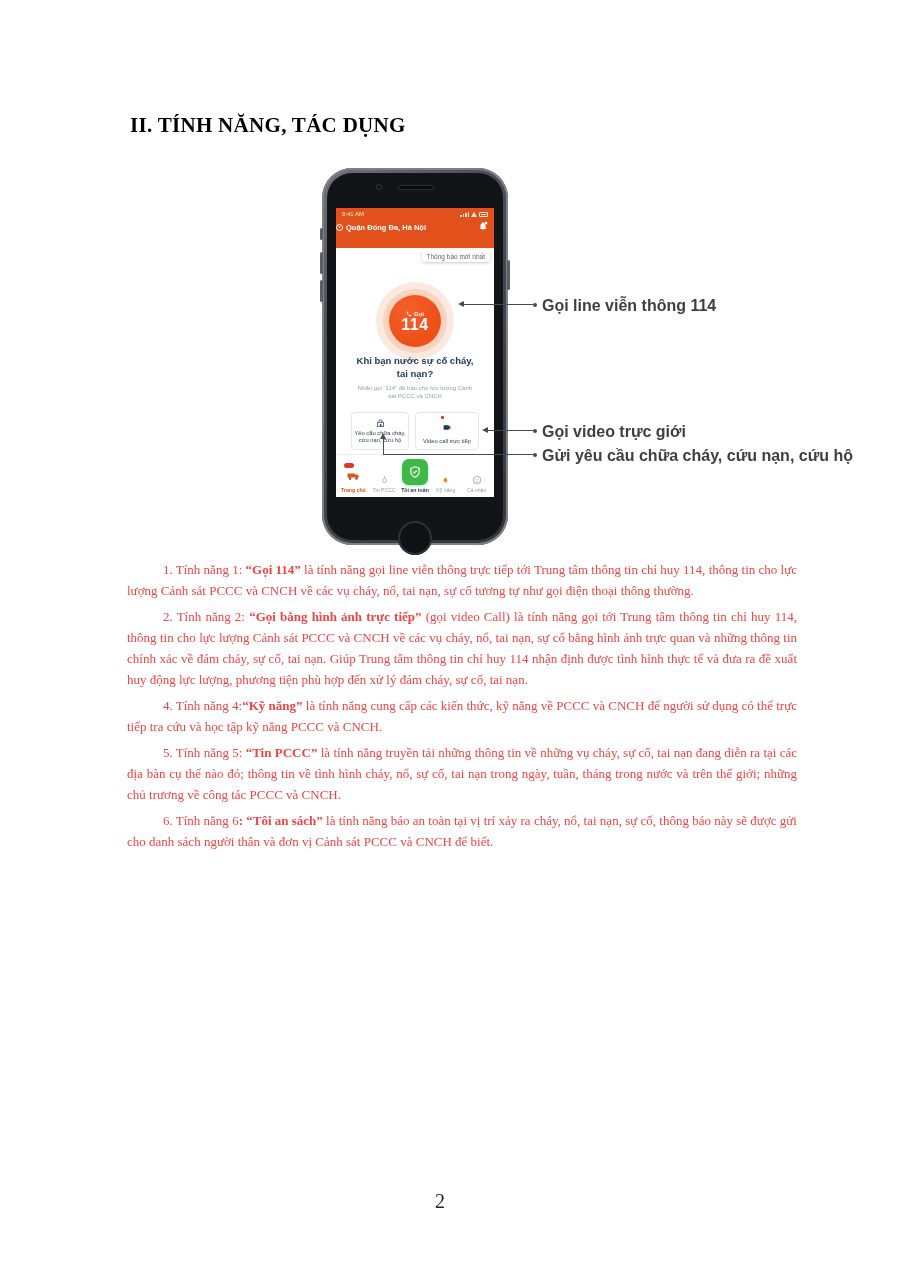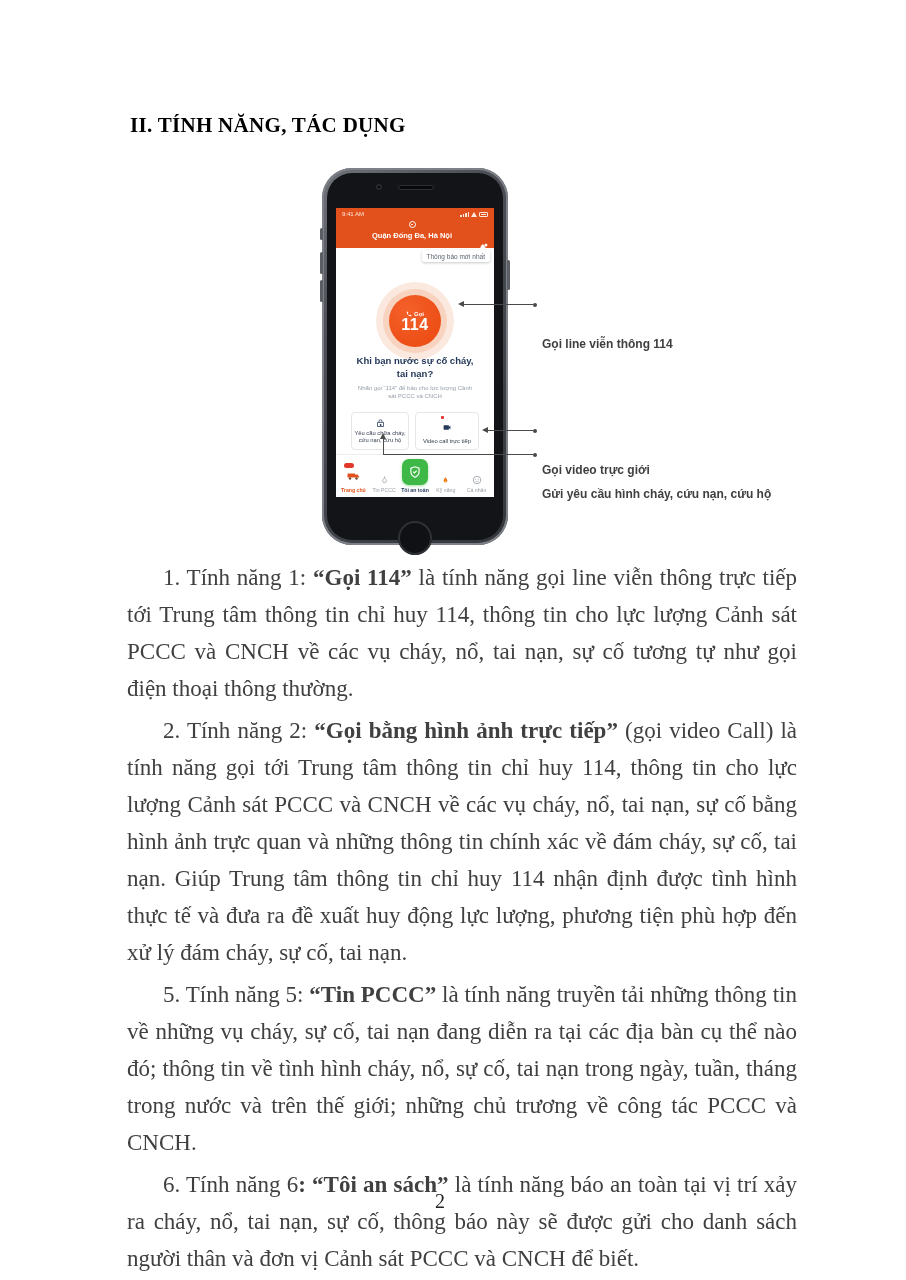--- a/index.html
+++ b/index.html
@@ -4,29 +4,29 @@
 <style>
   * { margin:0; padding:0; box-sizing:border-box; }
   html,body { width:906px; height:1280px; background:#ffffff; overflow:hidden; }
   .page { position:relative; width:880px; height:1280px; background:#fff;
           font-family:"Liberation Serif", serif; color:#111; }
 
   
   .heading { position:absolute; left:130px; top:113px; font-size:21px; font-weight:bold;
              letter-spacing:.3px; color:#000; }
   .textblock { position:absolute; left:127px; top:559px; width:670px; }
-  .para { font-size:23px; line-height:37px; text-align:justify; text-indent:36px;
-          margin-bottom:5px; color:#404040; }
+  .para { font-size:13px; line-height:21px; text-align:justify; text-indent:36px;
+          margin-bottom:5px; color:#ef4444; }
   .para b { font-weight:bold; }
   .pagenum { position:absolute; left:0; right:0; top:1190px; text-align:center;
              font-size:20px; color:#222; }
 
   
   .ann-label { position:absolute; font-family:"Liberation Sans", sans-serif;
-               font-size:12px; font-weight:bold; color:#3f3f3f; white-space:nowrap;margin-top:40px; }
+               font-size:16px; font-weight:bold; color:#3f3f3f; white-space:nowrap; }
   .conn { position:absolute; border-top:1.5px solid #4a4a4a; }
   .conn .ah-left { position:absolute; left:-5px; top:-4px; width:0; height:0;
         border-top:3.5px solid transparent; border-bottom:3.5px solid transparent;
         border-right:6px solid #4a4a4a; }
   .conn .dot { position:absolute; right:-4px; top:-2.5px; width:4px; height:4px;
         border-radius:50%; background:#4a4a4a; }
   .conn-v { position:absolute; border-left:1.5px solid #4a4a4a; }
   .conn-v .ah-up { position:absolute; left:-4px; top:-5px; width:0; height:0;
         border-left:3.5px solid transparent; border-right:3.5px solid transparent;
         border-bottom:6px solid #4a4a4a; }
@@ -50,21 +50,21 @@
   .app-header { position:relative; width:158px; height:40px; background:#e2511c; color:#fff; }
   .statusbar { display:flex; justify-content:space-between; align-items:center;
                padding:3px 6px 0 6px; font-size:6px; color:#ffe9df; }
   .sicons { display:flex; align-items:flex-end; gap:2px; }
   .bars { display:flex; align-items:flex-end; gap:1px; }
   .bars i { display:block; width:1.5px; background:#ffe9df; }
   .wifi { width:0; height:0; border-left:3.5px solid transparent; border-right:3.5px solid transparent;
           border-bottom:5px solid #ffe9df; }
   .batt { width:9px; height:4.5px; border:1px solid #ffe9df; border-radius:1px; position:relative; }
   .batt::after { content:""; position:absolute; left:.5px; top:.5px; bottom:.5px; width:5px; background:#ffe9df; }
-  .locrow { display:flex; align-items:center; gap:3px; padding:4px 6px 0 0; font-size:7.5px; font-weight:bold;flex-direction:column; }
+  .locrow { display:flex; align-items:center; gap:3px; padding:4px 6px 0 0; font-size:7.5px; font-weight:bold; }
   .pin { width:7px; height:7px; border:1.2px solid #fff; border-radius:50%; position:relative; flex:0 0 auto; }
   .pin::after { content:""; position:absolute; left:1.6px; top:1.6px; width:1.6px; height:1.6px;
                 border-radius:50%; background:#fff; }
   .bell { margin-left:auto; }
   .tooltip { position:absolute; right:4px; top:42px; background:#fff; color:#5c6470;
              font-size:6.5px; padding:2.5px 5px; border-radius:2px;
              box-shadow:0 1px 3px rgba(0,0,0,.22); white-space:nowrap; }
 
   .rings { position:absolute; left:50%; top:74px; transform:translateX(-50%);
            width:78px; height:78px; border-radius:50%; background:#fbe9df;
@@ -252,23 +252,24 @@
     <span class="dot"></span>
   </div>
   <div class="ann-label" style="left:542px; top:423px;">Gọi video trực giới</div>
 
   <div class="conn-v" style="left:383px; top:438px; height:17px;">
     <span class="ah-up"></span>
   </div>
   <div class="conn" style="left:383px; top:454px; width:150px;">
     <span class="dot"></span>
   </div>
-  <div class="ann-label" style="left:542px; top:447px;">Gửi yêu cầu hình cháy, cứu nạn, cứu hộ</div>
+  <div class="ann-label" style="left:542px; top:447px;">Gửi yêu cầu chữa cháy, cứu nạn, cứu hộ</div>
 
   <div class="textblock">
     <p class="para"><span>1. Tính năng 1: </span><b>“Gọi 114”</b><span> là tính năng gọi line viễn thông trực tiếp tới Trung tâm thông tin chỉ huy 114, thông tin cho lực lượng Cảnh sát PCCC và CNCH về các vụ cháy, nổ, tai nạn, sự cố tương tự như gọi điện thoại thông thường.</span></p>
     <p class="para"><span>2. Tính năng 2: </span><b>“Gọi bằng hình ảnh trực tiếp”</b><span> (gọi video Call) là tính năng gọi tới Trung tâm thông tin chỉ huy 114, thông tin cho lực lượng Cảnh sát PCCC và CNCH về các vụ cháy, nổ, tai nạn, sự cố bằng hình ảnh trực quan và những thông tin chính xác về đám cháy, sự cố, tai nạn. Giúp Trung tâm thông tin chỉ huy 114 nhận định được tình hình thực tế và đưa ra đề xuất huy động lực lượng, phương tiện phù hợp đến xử lý đám cháy, sự cố, tai nạn.</span></p>
+    <p class="para"><span>4. Tính năng 4:</span><b>“Kỹ năng”</b><span> là tính năng cung cấp các kiến thức, kỹ năng về PCCC và CNCH để người sử dụng có thể trực tiếp tra cứu và học tập kỹ năng PCCC và CNCH.</span></p>
     <p class="para"><span>5. Tính năng 5: </span><b>“Tin PCCC”</b><span> là tính năng truyền tải những thông tin về những vụ cháy, sự cố, tai nạn đang diễn ra tại các địa bàn cụ thể nào đó; thông tin về tình hình cháy, nổ, sự cố, tai nạn trong ngày, tuần, tháng trong nước và trên thế giới; những chủ trương về công tác PCCC và CNCH.</span></p>
     <p class="para"><span>6. Tính năng 6</span><b>: “Tôi an sách”</b><span> là tính năng báo an toàn tại vị trí xảy ra cháy, nổ, tai nạn, sự cố, thông báo này sẽ được gửi cho danh sách người thân và đơn vị Cảnh sát PCCC và CNCH để biết.</span></p>
   </div>
 
   <div class="pagenum">2</div>
 </div>
 
 </body></html>

